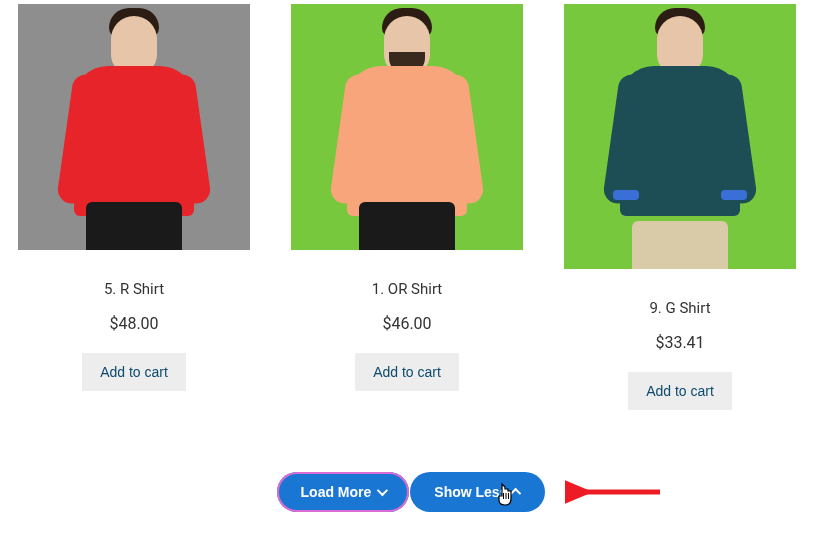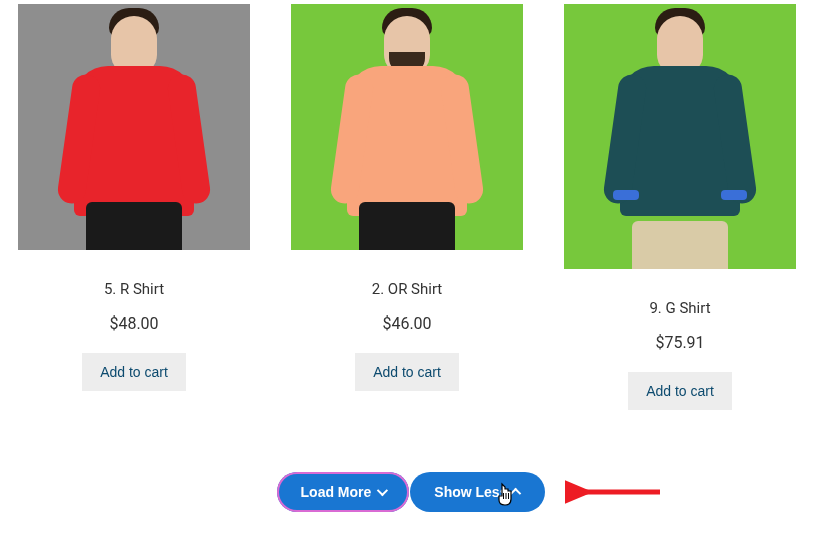--- a/index.html
+++ b/index.html
@@ -191,40 +191,40 @@
       <div class="person">
         <div class="hair"></div>
         <div class="head"></div>
         <div class="beard"></div>
         <div class="torso c-orange"></div>
         <div class="arm-l c-orange"></div>
         <div class="arm-r c-orange"></div>
         <div class="pants"></div>
       </div>
     </a>
-    <div class="title">2. OR Shirt</div>
+    <div class="title">1. OR Shirt</div>
     <div class="price">$46.00</div>
     <button class="add-btn">Add to cart</button>
   </div>
 
   <div class="card tall">
     <a class="img-wrap bg-green">
       <div class="person">
         <div class="hair"></div>
         <div class="head"></div>
         <div class="torso c-teal"></div>
         <div class="arm-l c-teal"></div>
         <div class="arm-r c-teal"></div>
         <div class="cuff-l"></div>
         <div class="cuff-r"></div>
         <div class="pants khaki"></div>
       </div>
     </a>
     <div class="title">9. G Shirt</div>
-    <div class="price">$75.91</div>
+    <div class="price">$33.41</div>
     <button class="add-btn">Add to cart</button>
   </div>
 
 </div>
 
 <div class="controls">
   <button class="pill outline">
     <span>Load More</span>
     <span class="chev down"></span>
   </button>

